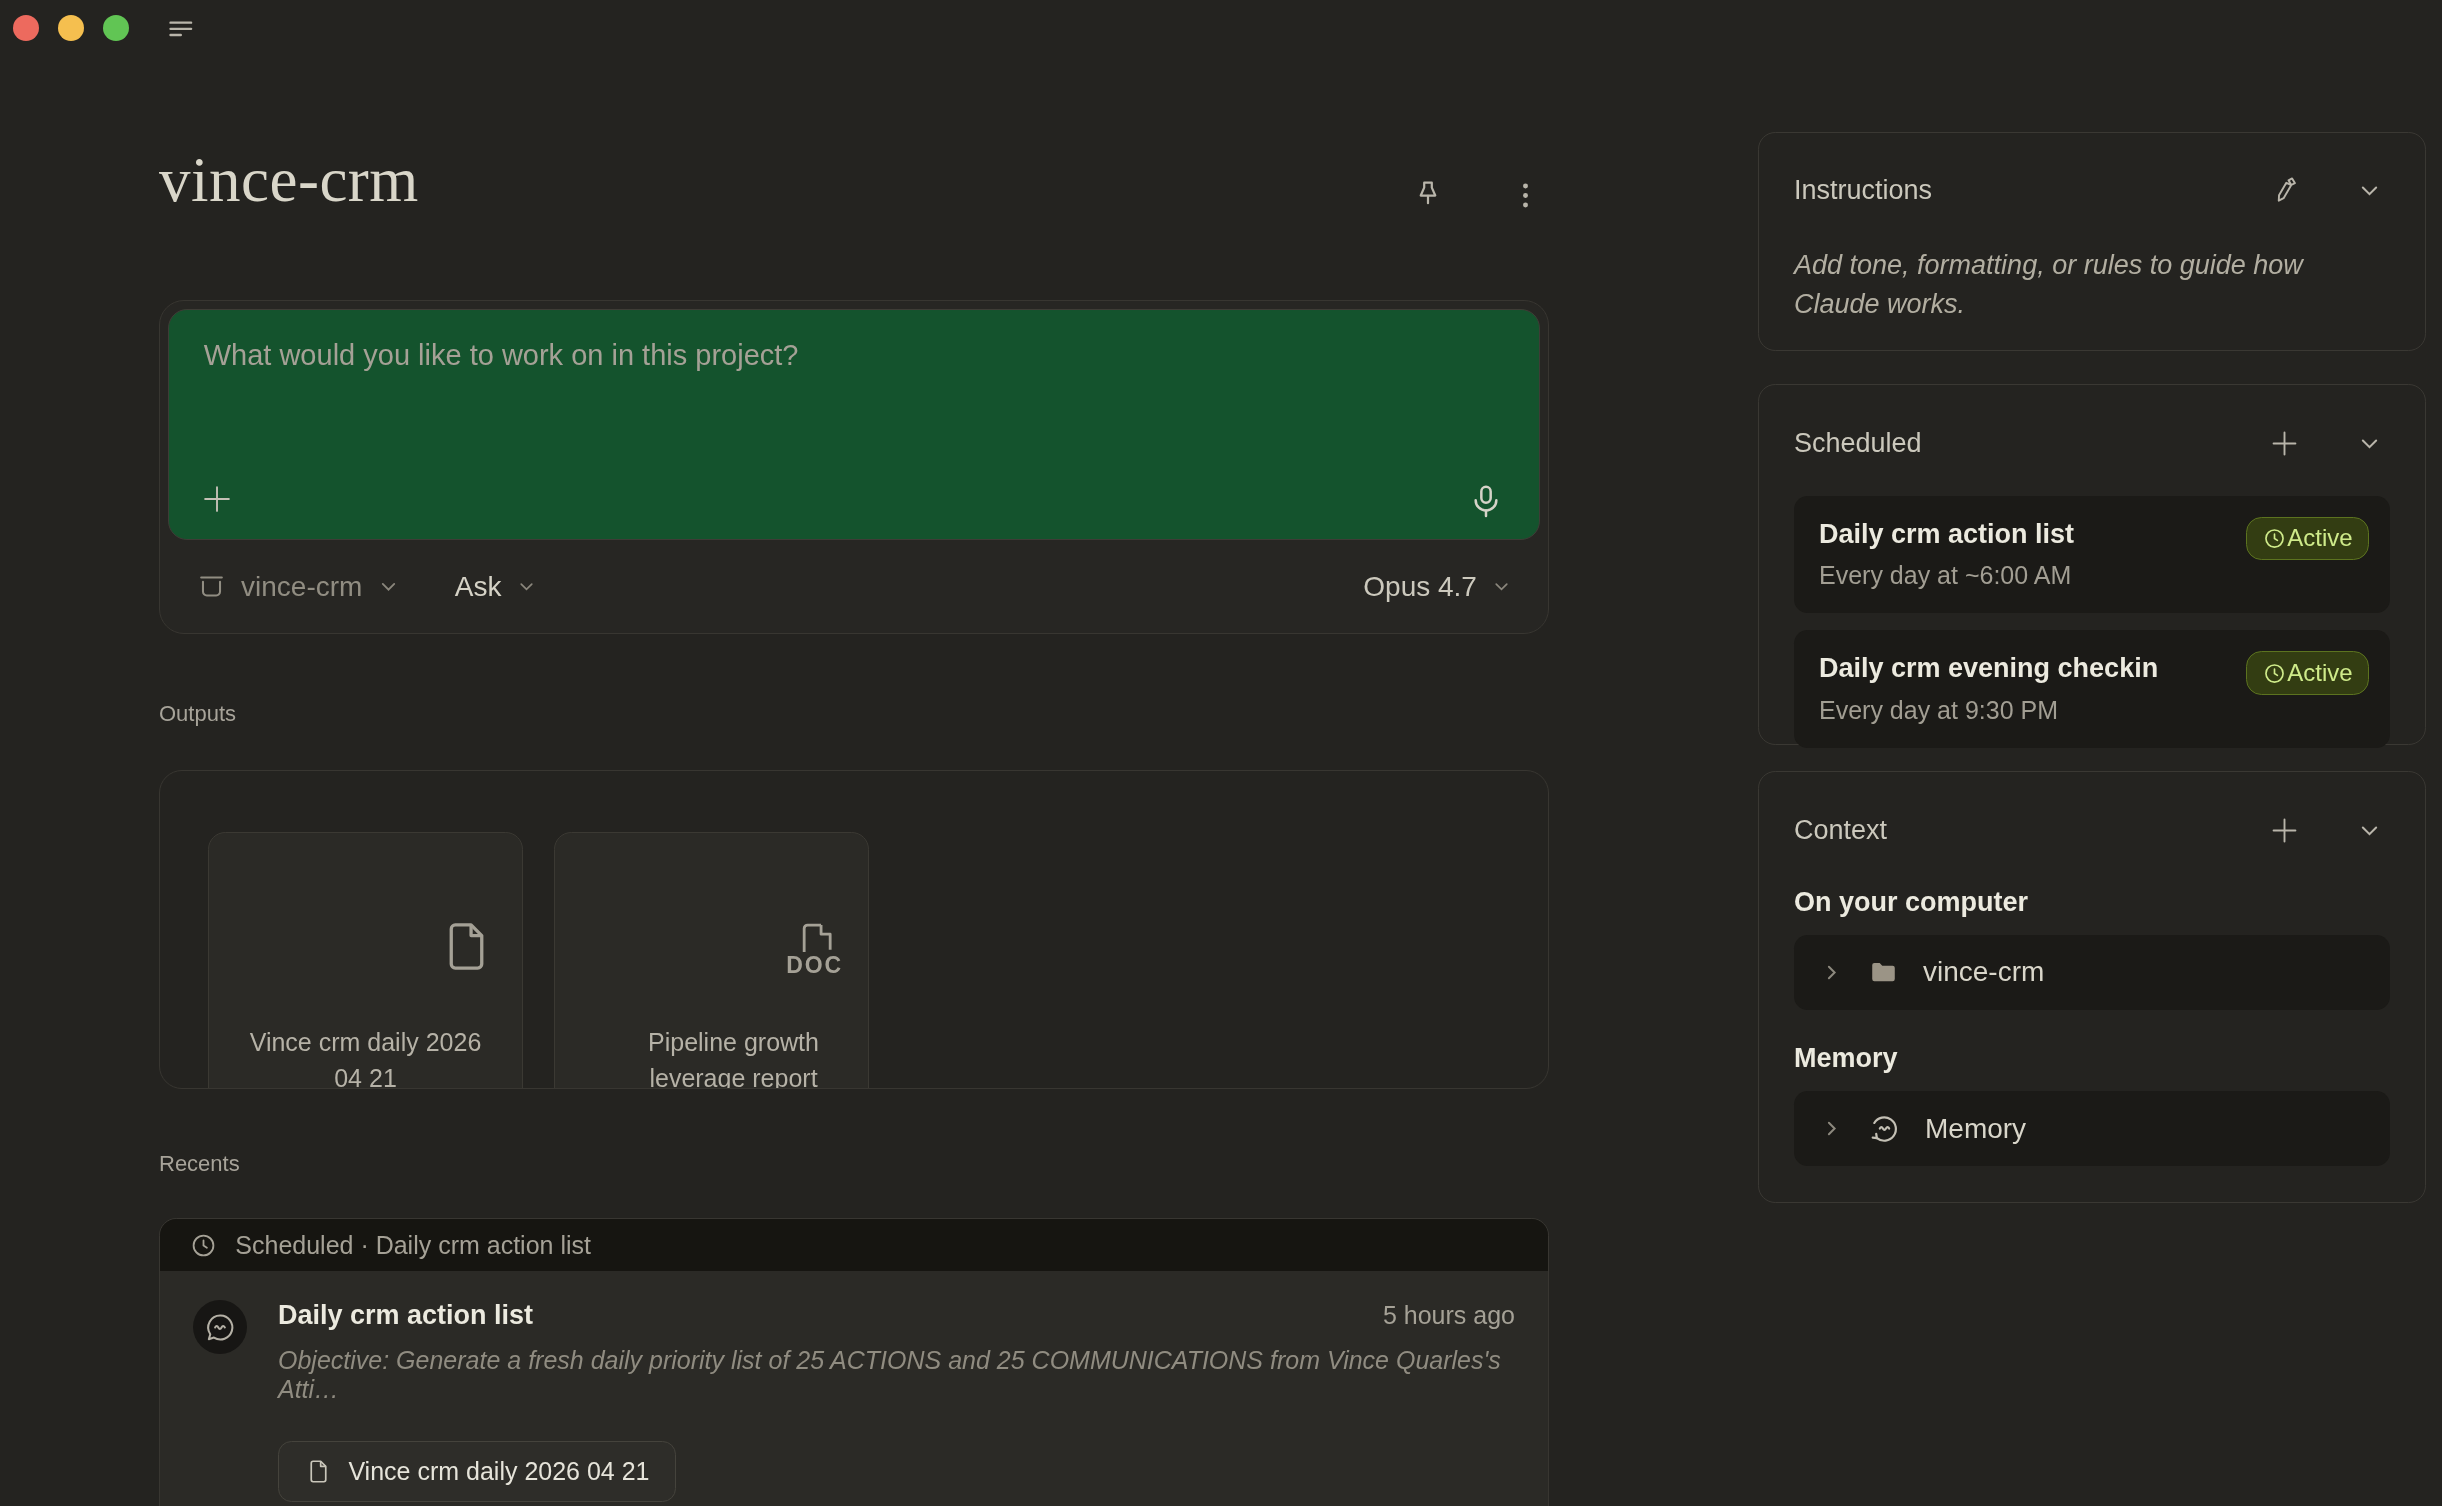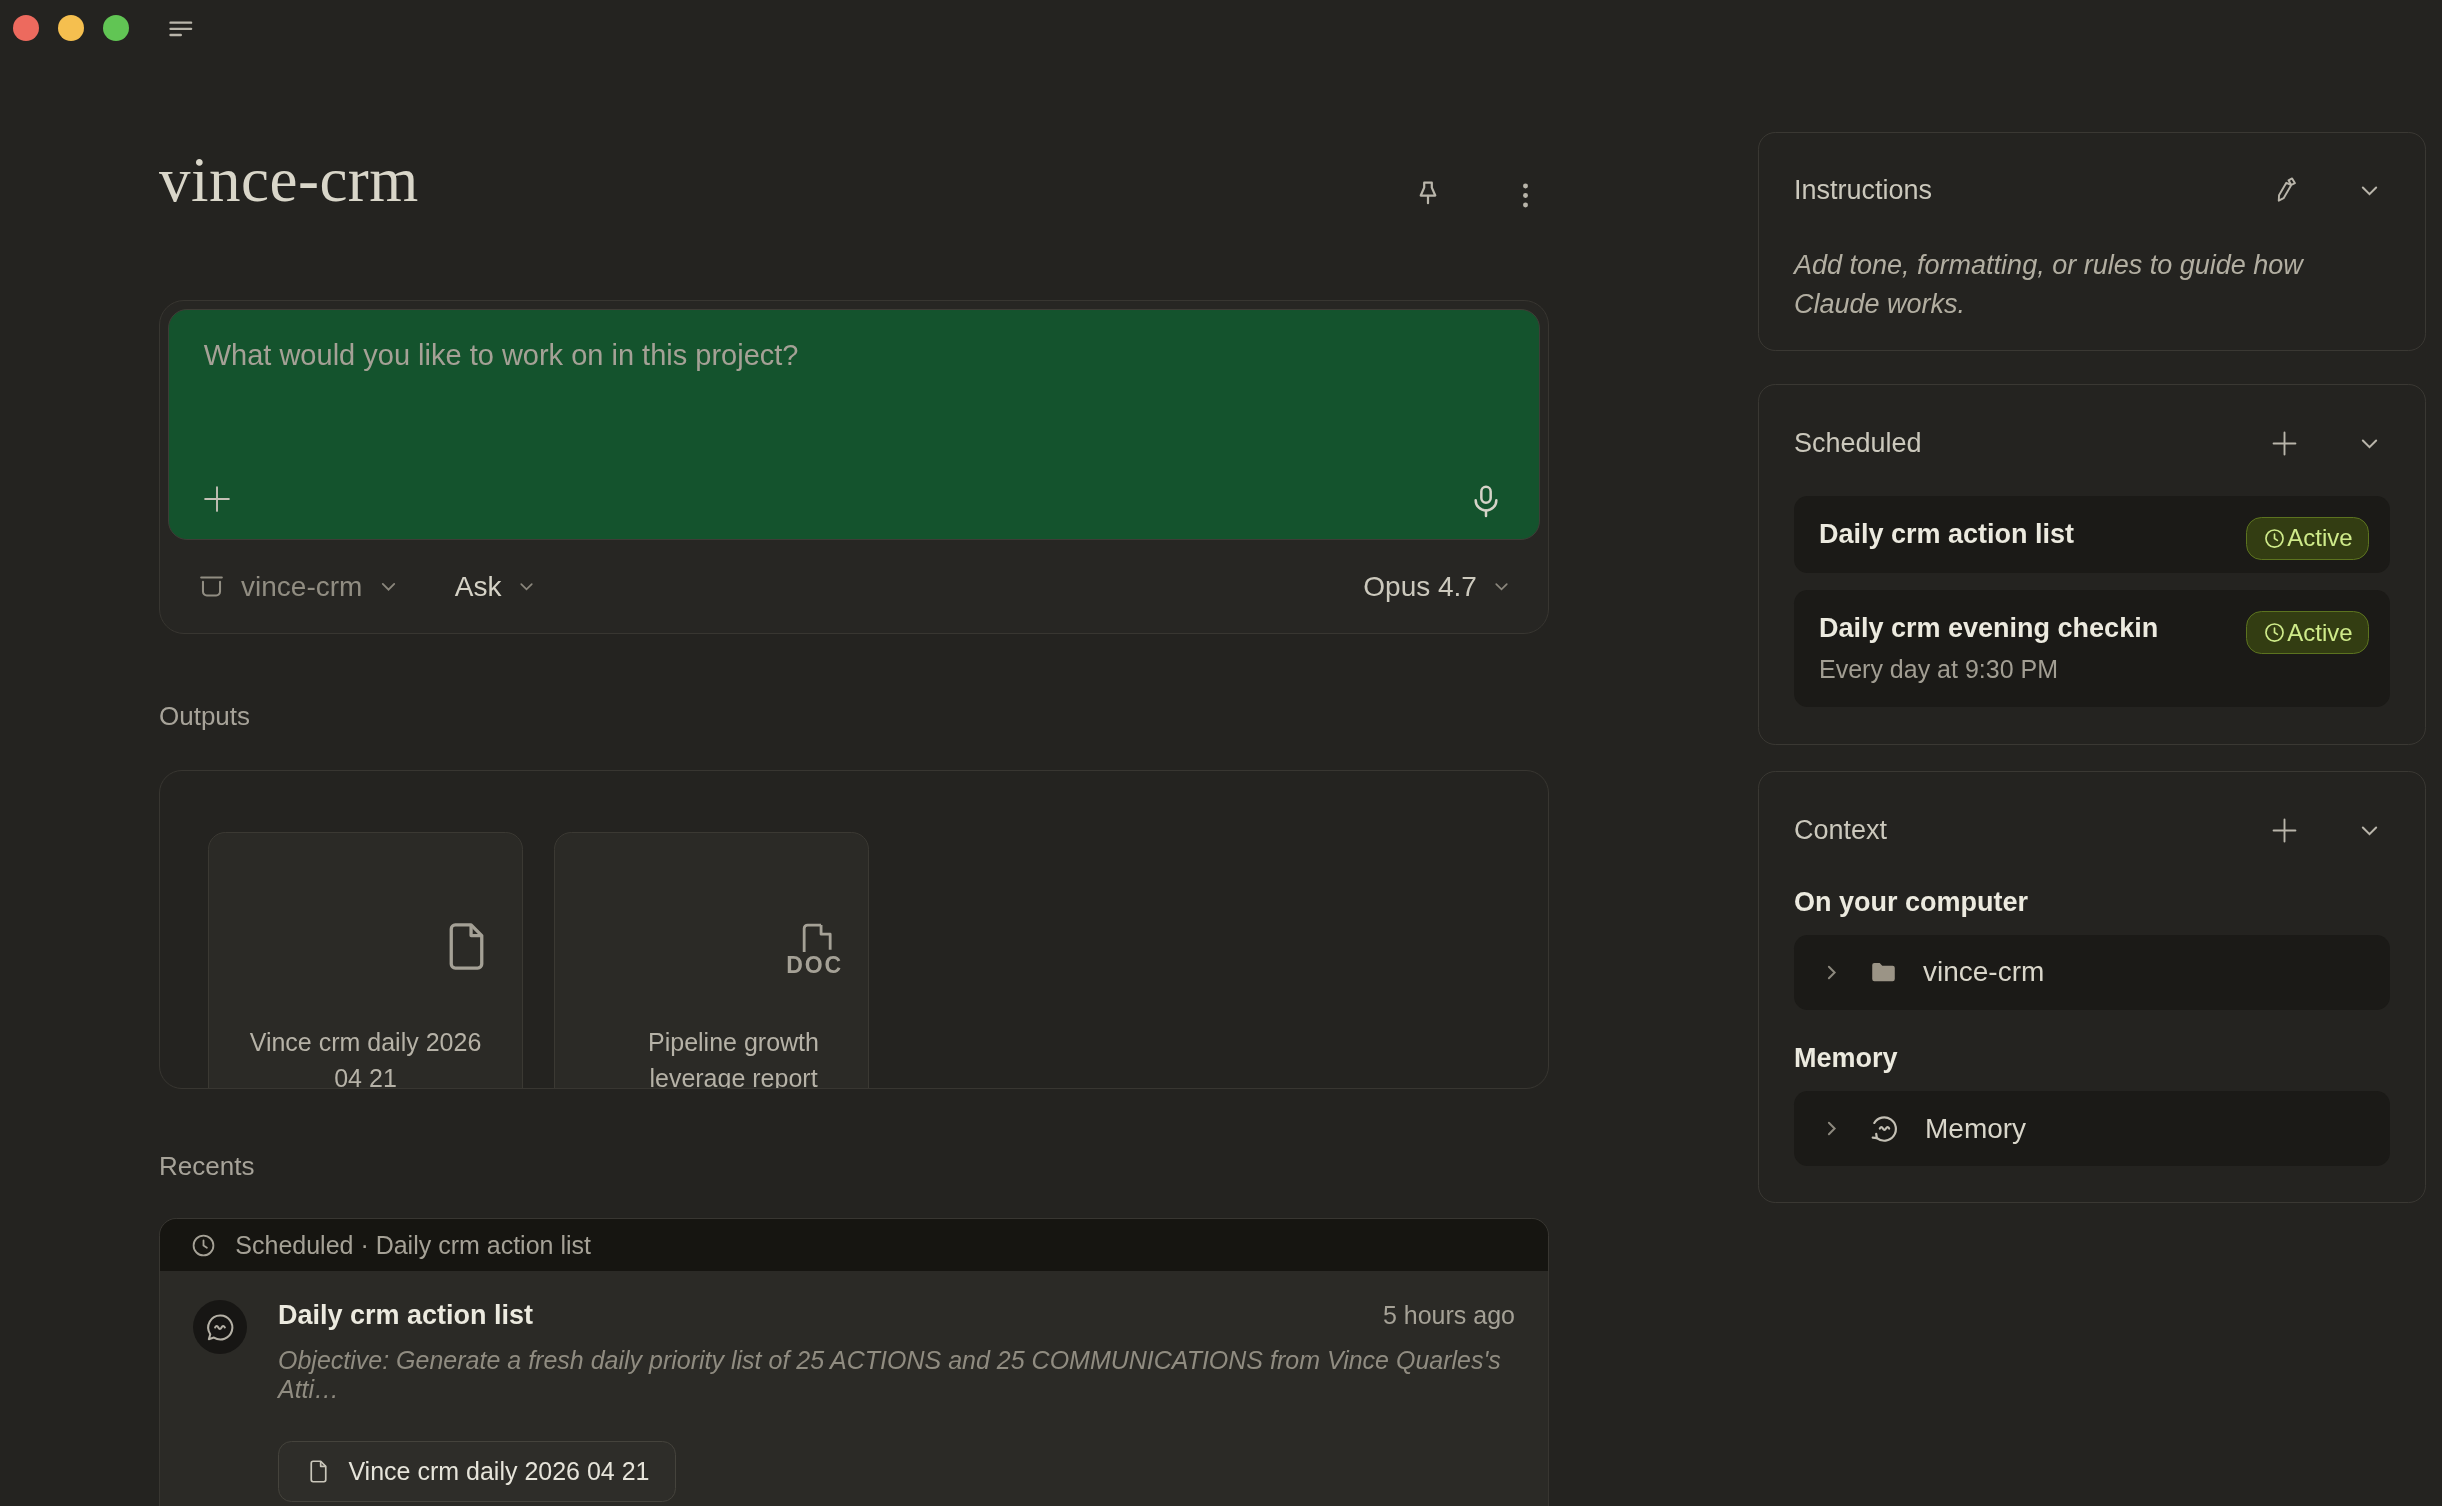--- a/index.html
+++ b/index.html
@@ -51,21 +51,21 @@
   }
   .tool-group { display:flex; align-items:center; gap:13.4px; cursor:pointer; }
   .proj-label { color:#918d82; }
   .ask-label { color:#d5d2c6; margin-left:0; }
   .model-label { color:#ccc9bd; }
   .chev { color:#8a867c; }
   .spacer { flex:1; }
   .gap56 { margin-left:54px; }
 
   
-  .section-heading { position:absolute; left:0; font-size:26px; color:#a7a399; }
+  .section-heading { position:absolute; left:0; font-size:22px; color:#a7a399; }
   .outputs-box {
     position:absolute; top:770px; left:0; width:1390px; height:319px;
     border:1px solid #383631; border-radius:23px;
     padding:61px 0 0 48px; display:flex; gap:31px; overflow:hidden;
   }
   .file-card {
     width:315px; height:298px; flex:none;
     background:#2b2a26; border:1px solid #3b3933; border-radius:17.3px;
     display:flex; flex-direction:column; align-items:flex-end;
     padding:83px 25px 0; cursor:pointer;
@@ -302,20 +302,21 @@
       <button class="icon-btn">
         <svg width="29" height="29" viewBox="0 0 24 24" fill="none" stroke="currentColor" stroke-width="1.7" stroke-linecap="round">
             <path d="M6.5 9.5l5.5 5.5 5.5-5.5"></path>
           </svg>
       </button>
     </div>
   </div>
   <div class="sched-list">
     <div class="sched-item">
       <div class="sched-title">Daily crm action list</div>
+      <div class="sched-sub">Every day at ~6:00 AM</div>
       <div class="badge">
         <svg width="25" height="25" viewBox="0 0 24 24" fill="none" stroke="currentColor" stroke-width="1.6" stroke-linecap="round">
           <circle cx="12" cy="12" r="8.2"></circle>
             <path d="M12 7.8V12l2.8 1.8"></path>
         </svg>
         <span>Active</span>
       </div>
     </div>
     <div class="sched-item">
       <div class="sched-title">Daily crm evening checkin</div>

